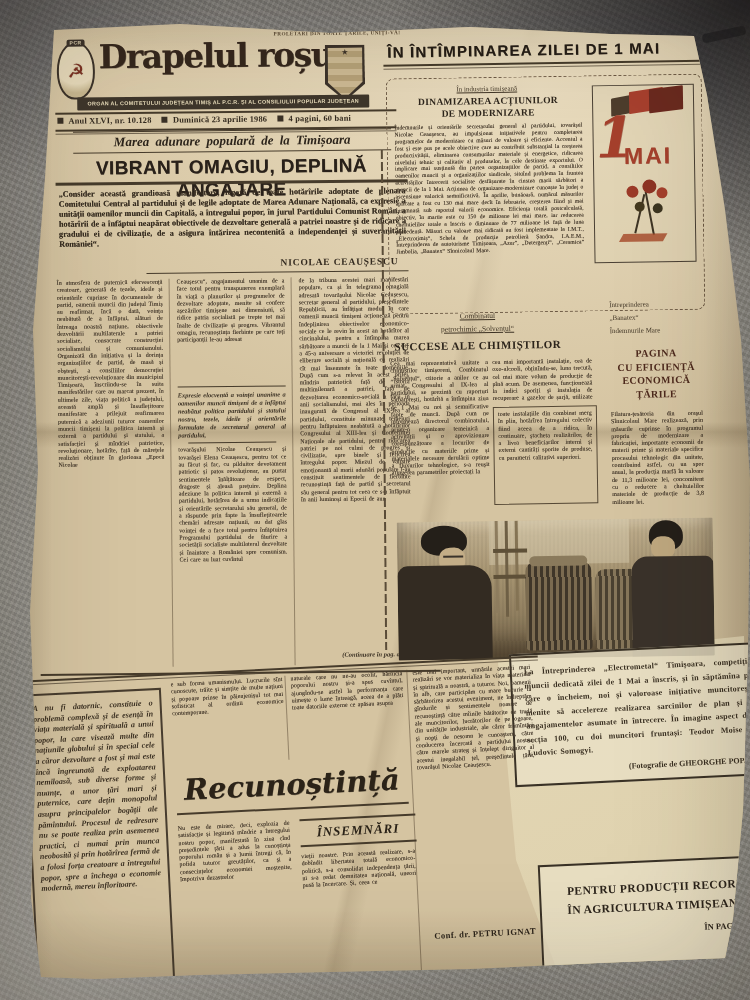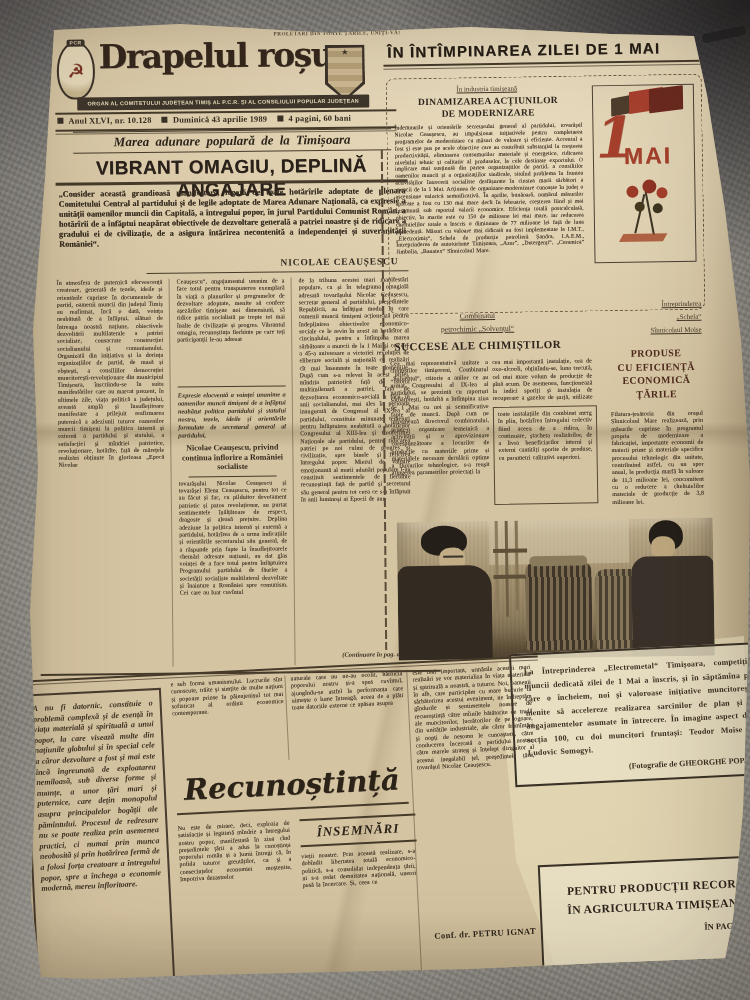--- a/index.html
+++ b/index.html
@@ -103,21 +103,21 @@
   .maibox{position:absolute;left:208px;top:52px;width:100px;height:176px;border:1.6px solid #4a4034;
     background:rgba(224,211,180,.5);}
   .flag{position:absolute;border-radius:1px;}
   .mai1{position:absolute;left:2px;top:22px;font:bold italic 56px/58px "DejaVu Serif",serif;color:#a5402c;
     text-shadow:.6px .6px 0 rgba(120,40,25,.5);}
   .maiw{position:absolute;left:30px;top:58px;font:bold 23px/25px "Liberation Sans",sans-serif;color:#a5402c;
     letter-spacing:2px;text-shadow:.4px .4px 0 rgba(120,40,25,.45);}
   .dot{position:absolute;border-radius:50%;}
   .stem{position:absolute;width:1.6px;background:#3e3424;}
   .ribbon{position:absolute;left:26px;top:148px;width:44px;height:8px;background:#a8502f;transform:skewX(-30deg);opacity:.85;}
-  .bx-k{font:7px/9.5px "Liberation Serif",serif;text-align:right;color:#443828;text-decoration:underline;}
+  .bx-k{font:7px/9.5px "Liberation Serif",serif;text-align:left;color:#443828;}
   .bx-t{font:bold 10px/13.5px "Liberation Serif",serif;text-align:center;color:#4e2a1d;letter-spacing:.4px;}
   .solk{font:7.5px/10px "Liberation Serif",serif;text-align:center;color:#3e3324;text-decoration:underline;}
   .soltitle{position:absolute;left:0px;top:304px;width:180px;font:bold 11px/13px "Liberation Serif",serif;
     text-align:center;color:#2c241b;letter-spacing:.5px;}
   .solbox{position:absolute;left:104px;top:372px;width:104px;height:98px;border:1px solid #554835;padding:3px 4px;box-sizing:border-box;}
   
   .photo{position:absolute;left:6px;top:486px;width:316px;height:138px;overflow:hidden;border-radius:1px;
     background:
       repeating-linear-gradient(90deg, rgba(0,0,0,.045) 0 2px, rgba(0,0,0,0) 2px 4px),
       linear-gradient(180deg,#c2b191 0%,#a59370 40%,#79684d 100%);
@@ -176,21 +176,21 @@
       </div>
       <div class="title">Drapelul roșu</div>
       <div class="arms">
         <div class="in"></div>
         <div class="st">★</div>
       </div>
       <div class="organbar">ORGAN AL COMITETULUI JUDEȚEAN TIMIȘ AL P.C.R. ȘI AL CONSILIULUI POPULAR JUDEȚEAN</div>
       <div class="mrule1 rule"></div>
       <div class="inforow">
         <span class="sq" style="margin-left:2px"></span><span>Anul XLVI, nr. 10.128</span>
-        <span class="sq"></span><span>Duminică 43 aprilie 1989</span>
+        <span class="sq"></span><span>Duminică 23 aprilie 1986</span>
         <span class="sq"></span><span>4 pagini, 60 bani</span>
       </div>
       <div class="mrule2 rule"></div>
       <div class="mrule3 rule"></div>
     </section>
 
     <section class="lead">
       <div class="kr1 rule"></div>
       <div class="kicker">Marea adunare populară de la Timișoara</div>
       <div class="kr2 rule"></div>
@@ -198,21 +198,20 @@
       <div class="hlrule rule"></div>
       <div class="quote">„Consider această grandioasă manifestare, legată de toate hotărîrile adoptate de plenara Comitetului Central al partidului și de legile adoptate de Marea Adunare Națională, ca expresie a unității oamenilor muncii din Capitală, a întregului popor, în jurul Partidului Comunist Român, a hotărîrii de a înfăptui neapărat obiectivele de dezvoltare generală a patriei noastre și de ridicare a gradului ei de civilizație, de a asigura întărirea necontenită a independenței și suveranității României“.</div>
       <div class="qsig">NICOLAE CEAUȘESCU</div>
       <div class="qr rule"></div>
       <div class="cols">
         <div class="c1 t">În atmosfera de puternică efervescență creatoare, generată de tezele, ideile și orientările cuprinse în documentele de partid, oamenii muncii din județul Timiș au reafirmat, încă o dată, voința neabătută de a înfăptui, alături de întreaga noastră națiune, obiectivele dezvoltării multilaterale a patriei socialiste, consacrate construcției socialismului și comunismului. Organizată din inițiativa și la dorința organizațiilor de partid, de masă și obștești, a consiliilor democrației muncitorești-revoluționare din municipiul Timișoara, înscriindu-se în suita manifestărilor care au marcat prezent, în ultimele zile, viața politică a județului, această amplă și însuflețitoare manifestare a prilejuit reafirmarea puternică a adeziunii tuturor oamenilor muncii timișeni la politica internă și externă a partidului și statului, a satisfacției și mîndriei patriotice, revoluționare, hotărîte, față de mărețele realizări obținute în glorioasa „Epocă Nicolae</div>
         <div class="vr" style="left:112px;top:0;height:388px"></div>
         <div class="c2">
           <div class="t" style="height:104px">Ceaușescu“, angajamentul unanim de a face totul pentru transpunerea exemplară în viață a planurilor și programelor de dezvoltare adoptate, menite să confere așezărilor timișene noi dimensiuni, să ridice patria socialistă pe trepte tot mai înalte de civilizație și progres. Vibrantul omagiu, recunoștința fierbinte pe care toți participanții le-au adresat</div>
           <div class="inset">Expresie elocventă a voinței unanime a oamenilor muncii timișeni de a înfăptui neabătut politica partidului și statului nostru, tezele, ideile și orientările formulate de secretarul general al partidului,</div>
-          <div class="subhead">Nicolae Ceaușescu, privind continua înflorire a României socialiste</div>
           <div class="c2rule rule"></div>
           <div class="t" style="height:158px">tovarășului Nicolae Ceaușescu și tovarășei Elena Ceaușescu, pentru tot ce au făcut și fac, cu pilduitor devotament patriotic și patos revoluționar, au purtat sentimentele înălțătoare de respect, dragoste și aleasă prețuire. Deplina adeziune la politica internă și externă a partidului, hotărîrea de a urma indicațiile și orientările secretarului său general, de a răspunde prin fapte la însuflețitoarele chemări adresate națiunii, au dat glas voinței de a face totul pentru înfăptuirea Programului partidului de făurire a societății socialiste multilateral dezvoltate și înaintare a României spre comunism. Cei care au luat cuvîntul</div>
         </div>
         <div class="vr" style="left:234px;top:0;height:388px"></div>
         <div class="c3 t">de la tribuna acestei mari manifestări populare, ca și în telegrama omagială adresată tovarășului Nicolae Ceaușescu, secretar general al partidului, președintele Republicii, au înfățișat modul în care oamenii muncii timișeni acționează pentru îndeplinirea obiectivelor economico-sociale ce le revin în acest an hotărîtor al cincinalului, pentru a întîmpina marea sărbătoare a muncii de la 1 Mai și cea de-a 45-a aniversare a victoriei revoluției de eliberare socială și națională cu realizări cît mai însemnate în toate domeniile. După cum s-a relevat în acest prilej, mîndria patriotică față de istoria multimilenară a patriei, față de dezvoltarea economico-socială a țării în anii socialismului, mai ales în perioada inaugurată de Congresul al IX-lea al partidului, constituie minunate temeiuri pentru înfăptuirea neabătută a hotărîrilor Congresului al XIII-lea și Conferinței Naționale ale partidului, pentru ridicarea patriei pe noi culmi de progres și civilizație, spre binele și fericirea întregului popor. Miezul de valoare emoționantă al marii adunări populare l-au constituit sentimentele de fierbinte recunoștință față de partid și secretarul său general pentru tot ceea ce s-a înfăptuit în anii luminoși ai Epocii de aur.</div>
         <div class="contin">(Continuare în pag. a 3-a)</div>
       </div>
       <div class="leadbot1 rule"></div>
     </section>
 
@@ -249,24 +248,24 @@
       <div class="abs solk" style="left:10px;top:276px;width:160px">Combinatul</div>
       <div class="abs solk" style="left:0px;top:289px;width:180px">petrochimic „Solvențul“</div>
       <div class="soltitle">SUCCESE ALE CHIMIȘTILOR</div>
       <div class="abs t" style="left:2px;top:324px;width:98px;height:152px">Cea mai reprezentativă unitate a chimiștilor timișoreni, Combinatul „Solvențul“, ctitorie a anilor ce au urmat Congresului al IX-lea al partidului, se prezintă cu raporturi sărbătorești, hotărîtă a întîmpina ziua de 1 Mai cu noi și semnificative fapte de muncă. După cum ne informează directorul combinatului, printr-o organizare temeinică a activității și o aprovizionare corespunzătoare a locurilor de producție cu materiile prime și materialele necesare derulării optime a fluxurilor tehnologice, s-a reușit atingerea parametrilor proiectați la</div>
       <div class="abs t" style="left:104px;top:324px;width:100px;height:44px">cea mai importantă instalație, cea de oxo-alcooli, obținîndu-se, luna trecută, cel mai mare volum de producție de pînă acum. De asemenea, funcționează la indici sporiți și instalația de recuperare a gazelor de șarjă, utilizate la C.E.T.-ul propriu, dovedindu-se în acest fel o valorificare superioară a resurselor:</div>
       <div class="solbox">
         <div class="t" style="height:88px">toate instalațiile din combinat merg în plin, hotărîrea întregului colectiv fiind aceea de a ridica, în continuare, ștacheta realizărilor, de a livra beneficiarilor interni și externi cantități sporite de produse, cu parametri calitativi superiori.</div>
       </div>
 
       <div class="abs bx-k" style="left:222px;top:268px;width:92px">Întreprinderea</div>
-      <div class="abs bx-k" style="left:222px;top:281px;width:92px">„Schela“</div>
-      <div class="abs bx-k" style="left:222px;top:294px;width:92px">Sînnicolaul Moise</div>
+      <div class="abs bx-k" style="left:222px;top:281px;width:92px">„Banatex“</div>
+      <div class="abs bx-k" style="left:222px;top:294px;width:92px">Îndemnurile Mare</div>
       <div class="abs bx-t" style="left:222px;top:314px;width:92px">
-        <span>PRODUSE</span><br>
+        <span>PAGINA</span><br>
         <span>CU EFICIENȚĂ</span><br>
         <span>ECONOMICĂ</span><br>
         <span>ȚĂRILE</span>
       </div>
       <div class="abs t" style="left:222px;top:378px;width:92px;height:100px">Filatura-țesătoria din orașul Sînnicolaul Mare realizează, prin măsurile cuprinse în programul propriu de modernizare a fabricației, importante economii de materii prime și materiale specifice procesului tehnologic din unitate, contribuind astfel, cu un spor anual, la producția marfă în valoare de 11,3 milioane lei, concomitent cu o reducere a cheltuielilor materiale de producție de 3,8 milioane lei.</div>
 
       <div class="photo">
         <div class="abs" style="left:92px;top:0;width:140px;height:44px;background:rgba(218,206,178,.45)"></div>
         <div class="abs" style="left:98px;top:0;width:3px;height:92px;background:#8d7c5e"></div>
         <div class="abs" style="left:108px;top:0;width:3px;height:96px;background:#6e5f45"></div>

